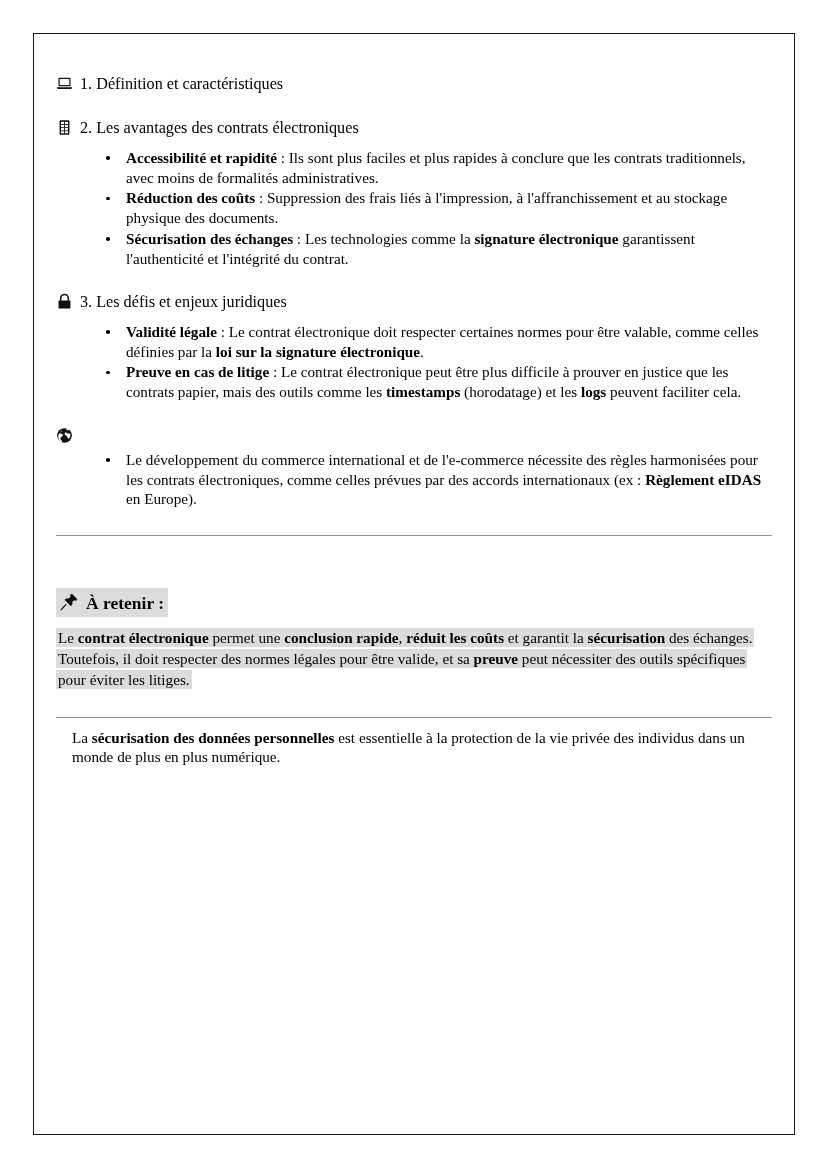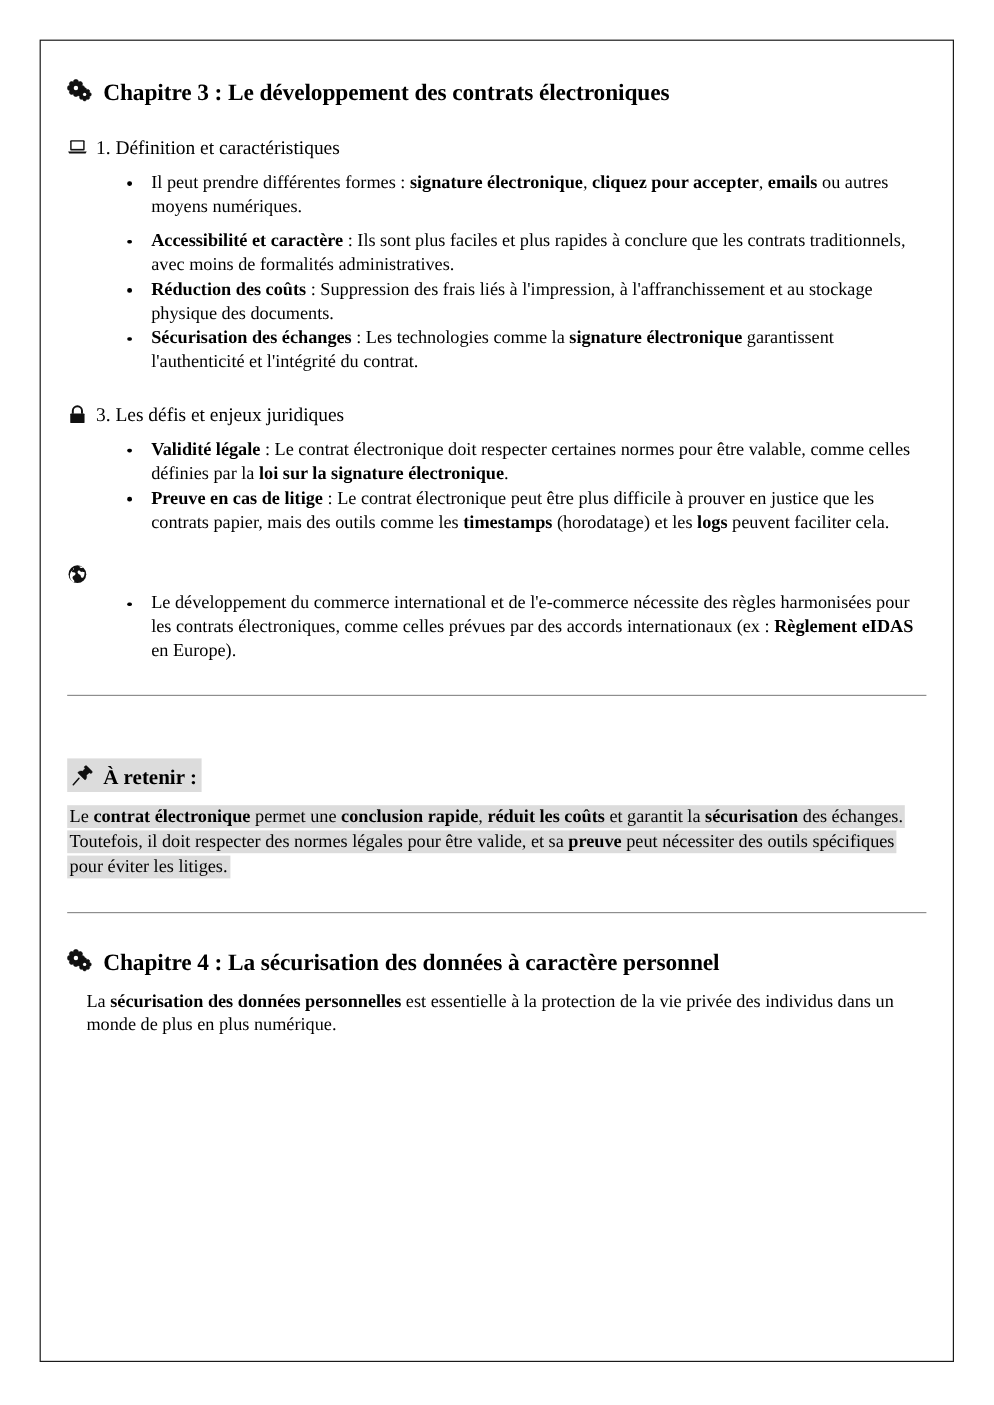--- a/index.html
+++ b/index.html
@@ -125,48 +125,52 @@
     line-height: 1.38;
   }
   b { font-weight: bold; }
 </style>
 </head>
 <body>
 
 <div class="page">
   <div class="doc-body">
 
-    <div class="chapter-heading">
-      <span class="icon icon-chapter">
-        <svg viewBox="0 0 24 24" aria-hidden="true">
-          <path fill="#111" stroke="#111" stroke-width="0.6" d="M8.3 1.4c1.6 0 2.6 1.1 2.5 2.6 1-.9 2.3-.9 3.1 0 .9.9.8 2.2-.1 3.1 1.5-.2 2.7.8 2.7 2.4 0 1.6-1.2 2.6-2.7 2.4.9.9 1 2.2.1 3.1-.8.9-2.1.9-3.1 0 .1 1.5-.9 2.6-2.5 2.6-1.6 0-2.6-1.1-2.5-2.6-1 .9-2.3.9-3.1 0-.9-.9-.8-2.2.1-3.1-1.5.2-2.7-.8-2.7-2.4 0-1.6 1.2-2.6 2.7-2.4-.9-.9-1-2.2-.1-3.1.8-.9 2.1-.9 3.1 0C5.7 2.5 6.7 1.4 8.3 1.4z"></path>
-          <circle cx="8.3" cy="9.5" r="2.1" fill="#fff"></circle>
-          <path fill="#111" stroke="#111" stroke-width="0.6" d="M16.6 9.4c1.2 0 2 .8 1.9 2 .8-.7 1.8-.7 2.4 0 .7.7.6 1.7-.1 2.4 1.2-.1 2.1.6 2.1 1.8 0 1.2-.9 2-2.1 1.8.7.7.8 1.7.1 2.4-.6.7-1.6.7-2.4 0 .1 1.2-.7 2-1.9 2-1.2 0-2-.8-1.9-2-.8.7-1.8.7-2.4 0-.7-.7-.6-1.7.1-2.4-1.2.1-2.1-.6-2.1-1.8 0-1.2.9-2 2.1-1.8-.7-.7-.8-1.7-.1-2.4.6-.7 1.6-.7 2.4 0-.1-1.2.7-2 1.9-2z"></path>
-          <circle cx="16.6" cy="15.6" r="1.6" fill="#fff"></circle>
-        </svg>
-      </span>
-      <span class="heading-text">Chapitre 3 : Le développement des contrats électroniques</span>
-    </div>
 
     <div class="section-heading">
       <span class="icon icon-section">
         <svg viewBox="0 0 24 24" aria-hidden="true">
           <rect x="3.5" y="4" width="17" height="12" rx="1.2" fill="#111"></rect>
           <rect x="5.2" y="5.6" width="13.6" height="8.6" fill="#fff"></rect>
           <path d="M1 17.2h22l-1.4 2.4H2.4z" fill="#111"></path>
         </svg>
       </span>
       <span class="heading-text">1. Définition et caractéristiques</span>
     </div>
     <ul class="bullets">
-      <li><span><span>Il peut prendre différentes formes : </span><b>signature électronique</b><span>, </span><b>cliquez pour accepter</b><span>, </span><b>emails</b><span> ou autres moyens numériques.</span></span></li>
-    </ul>
-
-    <ul class="bullets">
-      <li><span><b>Accessibilité et caractère</b><span> : Ils sont plus faciles et plus rapides à conclure que les contrats traditionnels, avec moins de formalités administratives.</span></span></li>
+    </ul>
+
+    <div class="section-heading">
+      <span class="icon icon-section">
+        <svg viewBox="0 0 24 24" aria-hidden="true">
+          <rect x="5" y="1.8" width="14" height="20.4" rx="1.4" fill="#111"></rect>
+          <rect x="7" y="4" width="4.4" height="3.2" fill="#fff"></rect>
+          <rect x="12.6" y="4" width="4.4" height="3.2" fill="#fff"></rect>
+          <rect x="7" y="8.4" width="4.4" height="3.2" fill="#fff"></rect>
+          <rect x="12.6" y="8.4" width="4.4" height="3.2" fill="#fff"></rect>
+          <rect x="7" y="12.8" width="4.4" height="3.2" fill="#fff"></rect>
+          <rect x="12.6" y="12.8" width="4.4" height="3.2" fill="#fff"></rect>
+          <rect x="7" y="17.2" width="4.4" height="3" fill="#fff"></rect>
+          <rect x="12.6" y="17.2" width="4.4" height="3" fill="#fff"></rect>
+        </svg>
+      </span>
+      <span class="heading-text">2. Les avantages des contrats électroniques</span>
+    </div>
+    <ul class="bullets">
+      <li><span><b>Accessibilité et rapidité</b><span> : Ils sont plus faciles et plus rapides à conclure que les contrats traditionnels, avec moins de formalités administratives.</span></span></li>
       <li><span><b>Réduction des coûts</b><span> : Suppression des frais liés à l'impression, à l'affranchissement et au stockage physique des documents.</span></span></li>
       <li><span><b>Sécurisation des échanges</b><span> : Les technologies comme la </span><b>signature électronique</b><span> garantissent l'authenticité et l'intégrité du contrat.</span></span></li>
     </ul>
 
     <div class="section-heading">
       <span class="icon icon-section">
         <svg viewBox="0 0 24 24" aria-hidden="true">
           <path d="M6.6 11V7.6a5.4 5.4 0 0 1 10.8 0V11" fill="none" stroke="#111" stroke-width="2.3"></path>
           <rect x="3.6" y="10.6" width="16.8" height="11.4" rx="1" fill="#111"></rect>
         </svg>
@@ -202,27 +206,16 @@
         </span>
         <span>À retenir :</span>
       </div>
       <div class="retain-para">
         <span class="hl"><span>Le </span><b>contrat électronique</b><span> permet une </span><b>conclusion rapide</b><span>, </span><b>réduit les coûts</b><span> et garantit la </span><b>sécurisation</b><span> des échanges. Toutefois, il doit respecter des normes légales pour être valide, et sa </span><b>preuve</b><span> peut nécessiter des outils spécifiques pour éviter les litiges.</span></span>
       </div>
     </div>
 
     <hr class="rule">
 
-    <div class="chapter-heading" style="margin-top:26px;">
-      <span class="icon icon-chapter">
-        <svg viewBox="0 0 24 24" aria-hidden="true">
-          <path fill="#111" stroke="#111" stroke-width="0.6" d="M8.3 1.4c1.6 0 2.6 1.1 2.5 2.6 1-.9 2.3-.9 3.1 0 .9.9.8 2.2-.1 3.1 1.5-.2 2.7.8 2.7 2.4 0 1.6-1.2 2.6-2.7 2.4.9.9 1 2.2.1 3.1-.8.9-2.1.9-3.1 0 .1 1.5-.9 2.6-2.5 2.6-1.6 0-2.6-1.1-2.5-2.6-1 .9-2.3.9-3.1 0-.9-.9-.8-2.2.1-3.1-1.5.2-2.7-.8-2.7-2.4 0-1.6 1.2-2.6 2.7-2.4-.9-.9-1-2.2-.1-3.1.8-.9 2.1-.9 3.1 0C5.7 2.5 6.7 1.4 8.3 1.4z"></path>
-          <circle cx="8.3" cy="9.5" r="2.1" fill="#fff"></circle>
-          <path fill="#111" stroke="#111" stroke-width="0.6" d="M16.6 9.4c1.2 0 2 .8 1.9 2 .8-.7 1.8-.7 2.4 0 .7.7.6 1.7-.1 2.4 1.2-.1 2.1.6 2.1 1.8 0 1.2-.9 2-2.1 1.8.7.7.8 1.7.1 2.4-.6.7-1.6.7-2.4 0 .1 1.2-.7 2-1.9 2-1.2 0-2-.8-1.9-2-.8.7-1.8.7-2.4 0-.7-.7-.6-1.7.1-2.4-1.2.1-2.1-.6-2.1-1.8 0-1.2.9-2 2.1-1.8-.7-.7-.8-1.7-.1-2.4.6-.7 1.6-.7 2.4 0-.1-1.2.7-2 1.9-2z"></path>
-          <circle cx="16.6" cy="15.6" r="1.6" fill="#fff"></circle>
-        </svg>
-      </span>
-      <span class="heading-text">Chapitre 4 : La sécurisation des données à caractère personnel</span>
-    </div>
     <p class="para"><span><span>La </span><b>sécurisation des données personnelles</b><span> est essentielle à la protection de la vie privée des individus dans un monde de plus en plus numérique.</span></span></p>
 
   </div>
 </div>
 
 </body></html>

